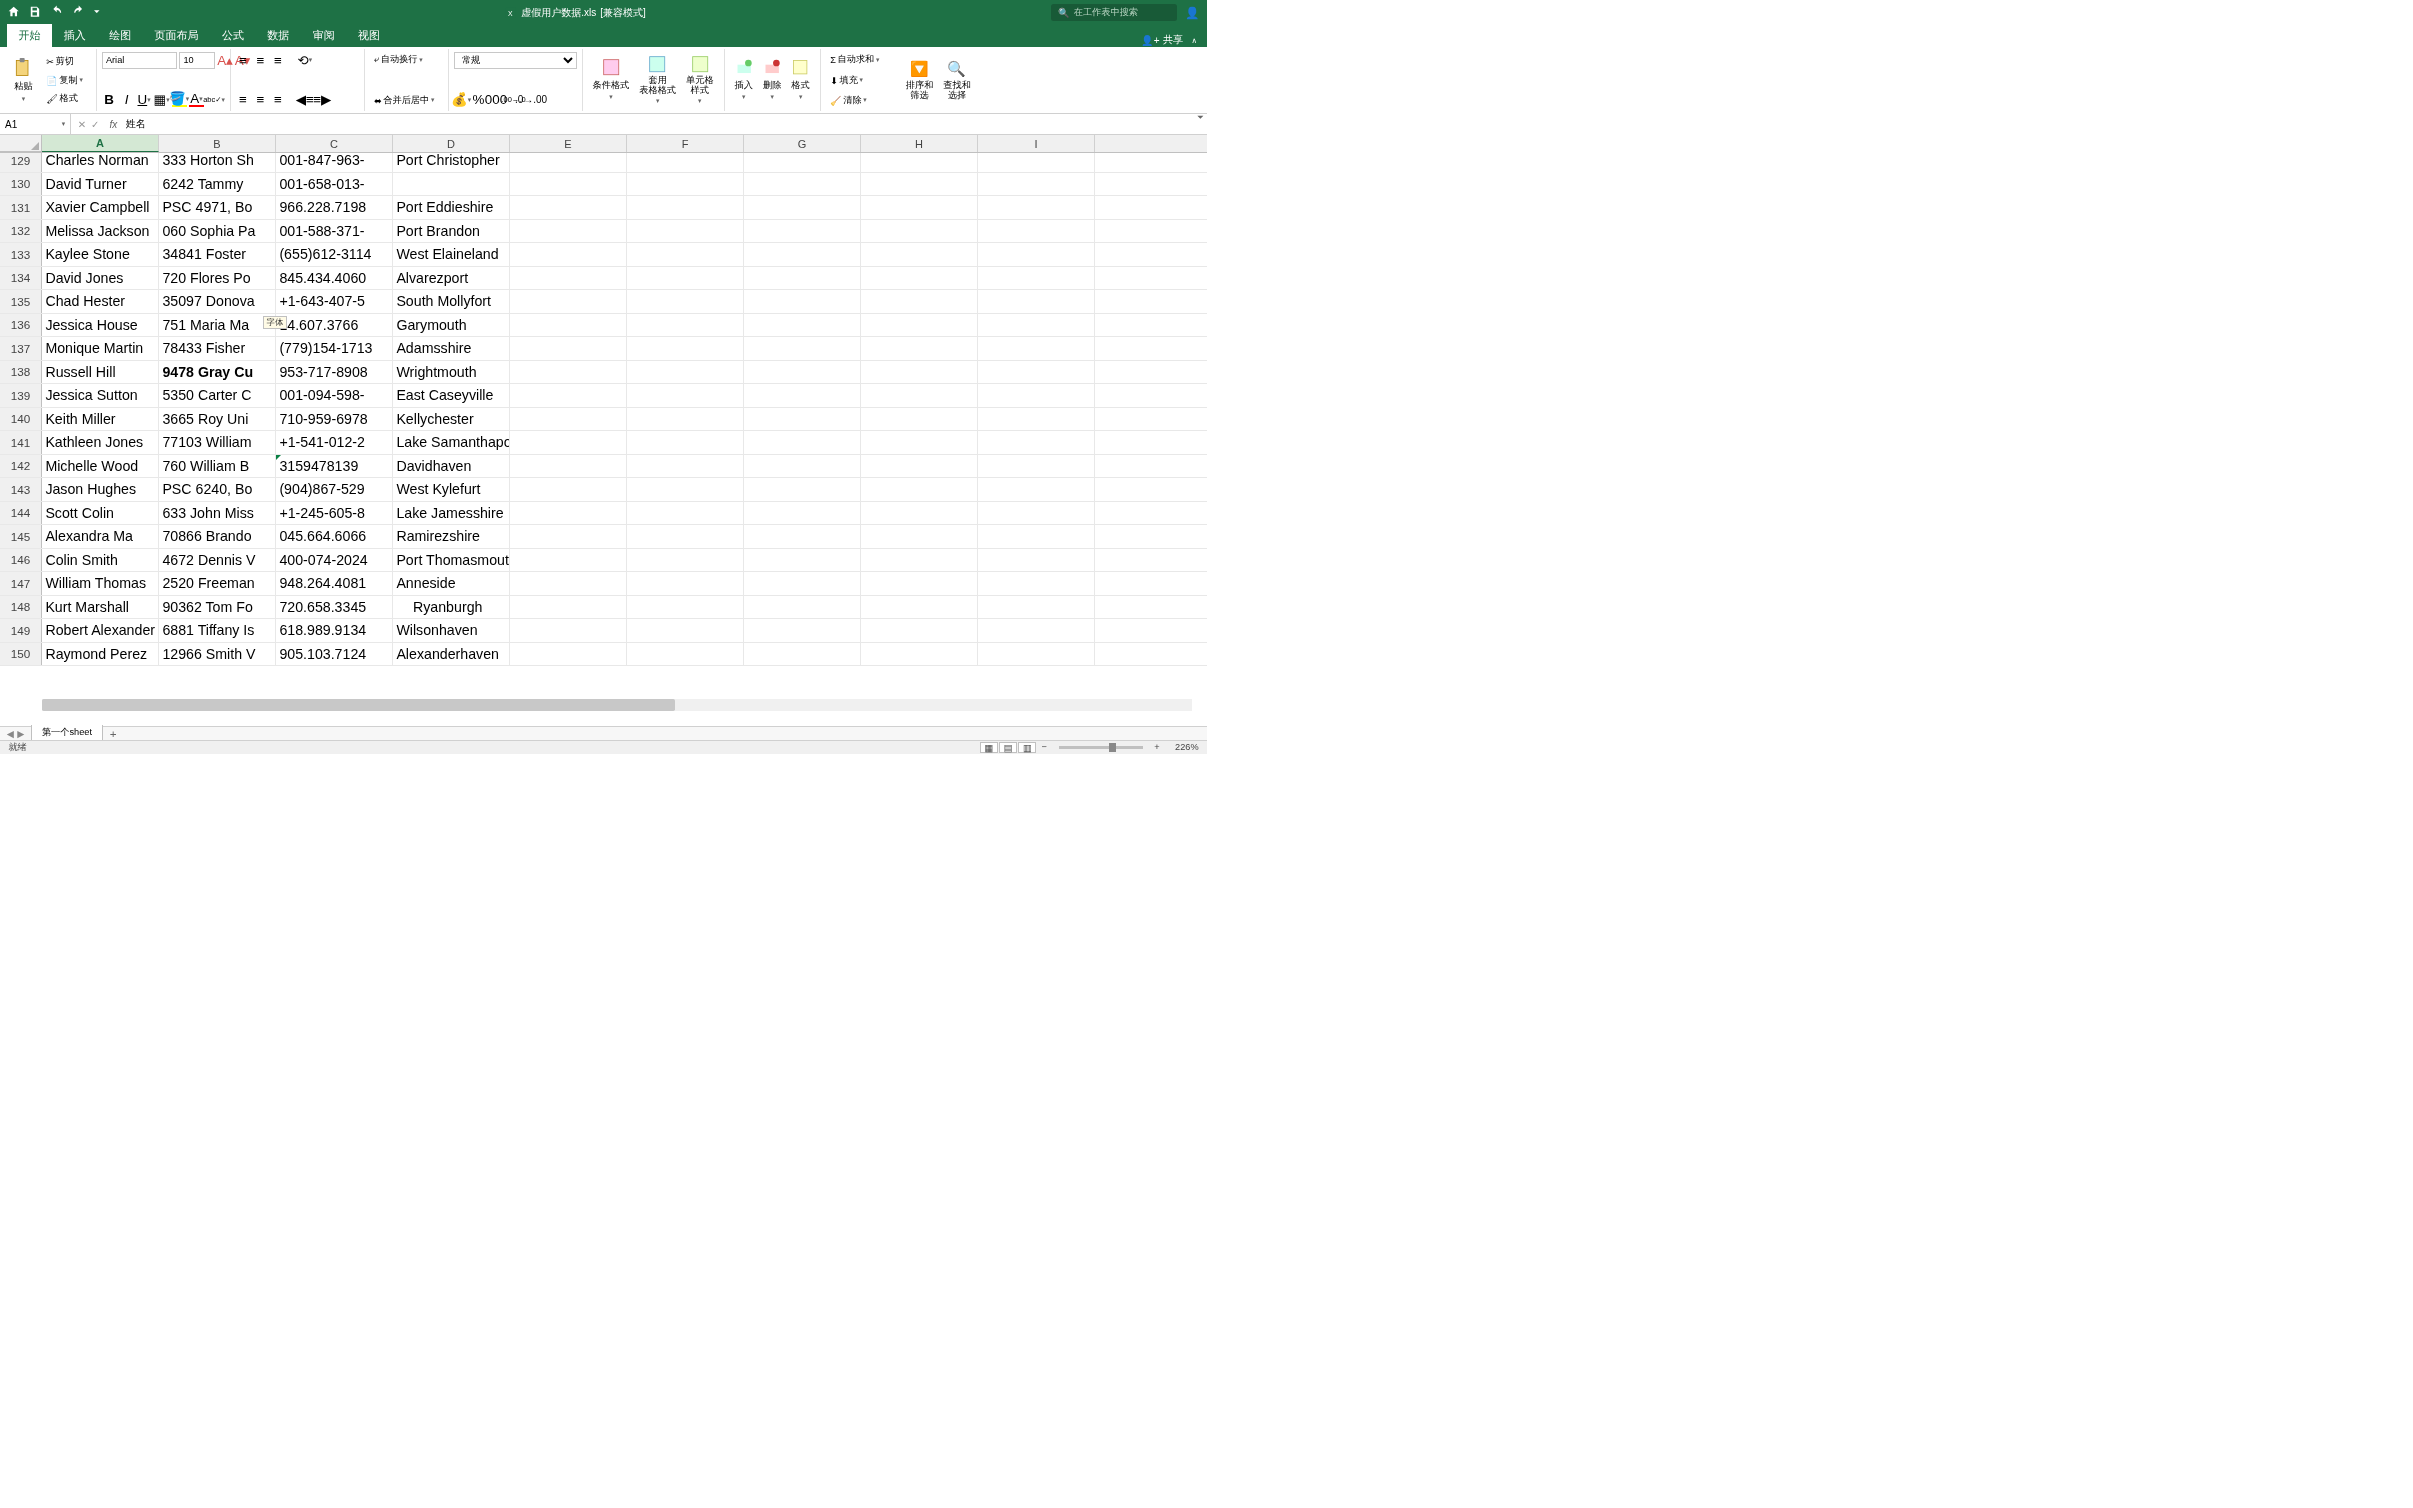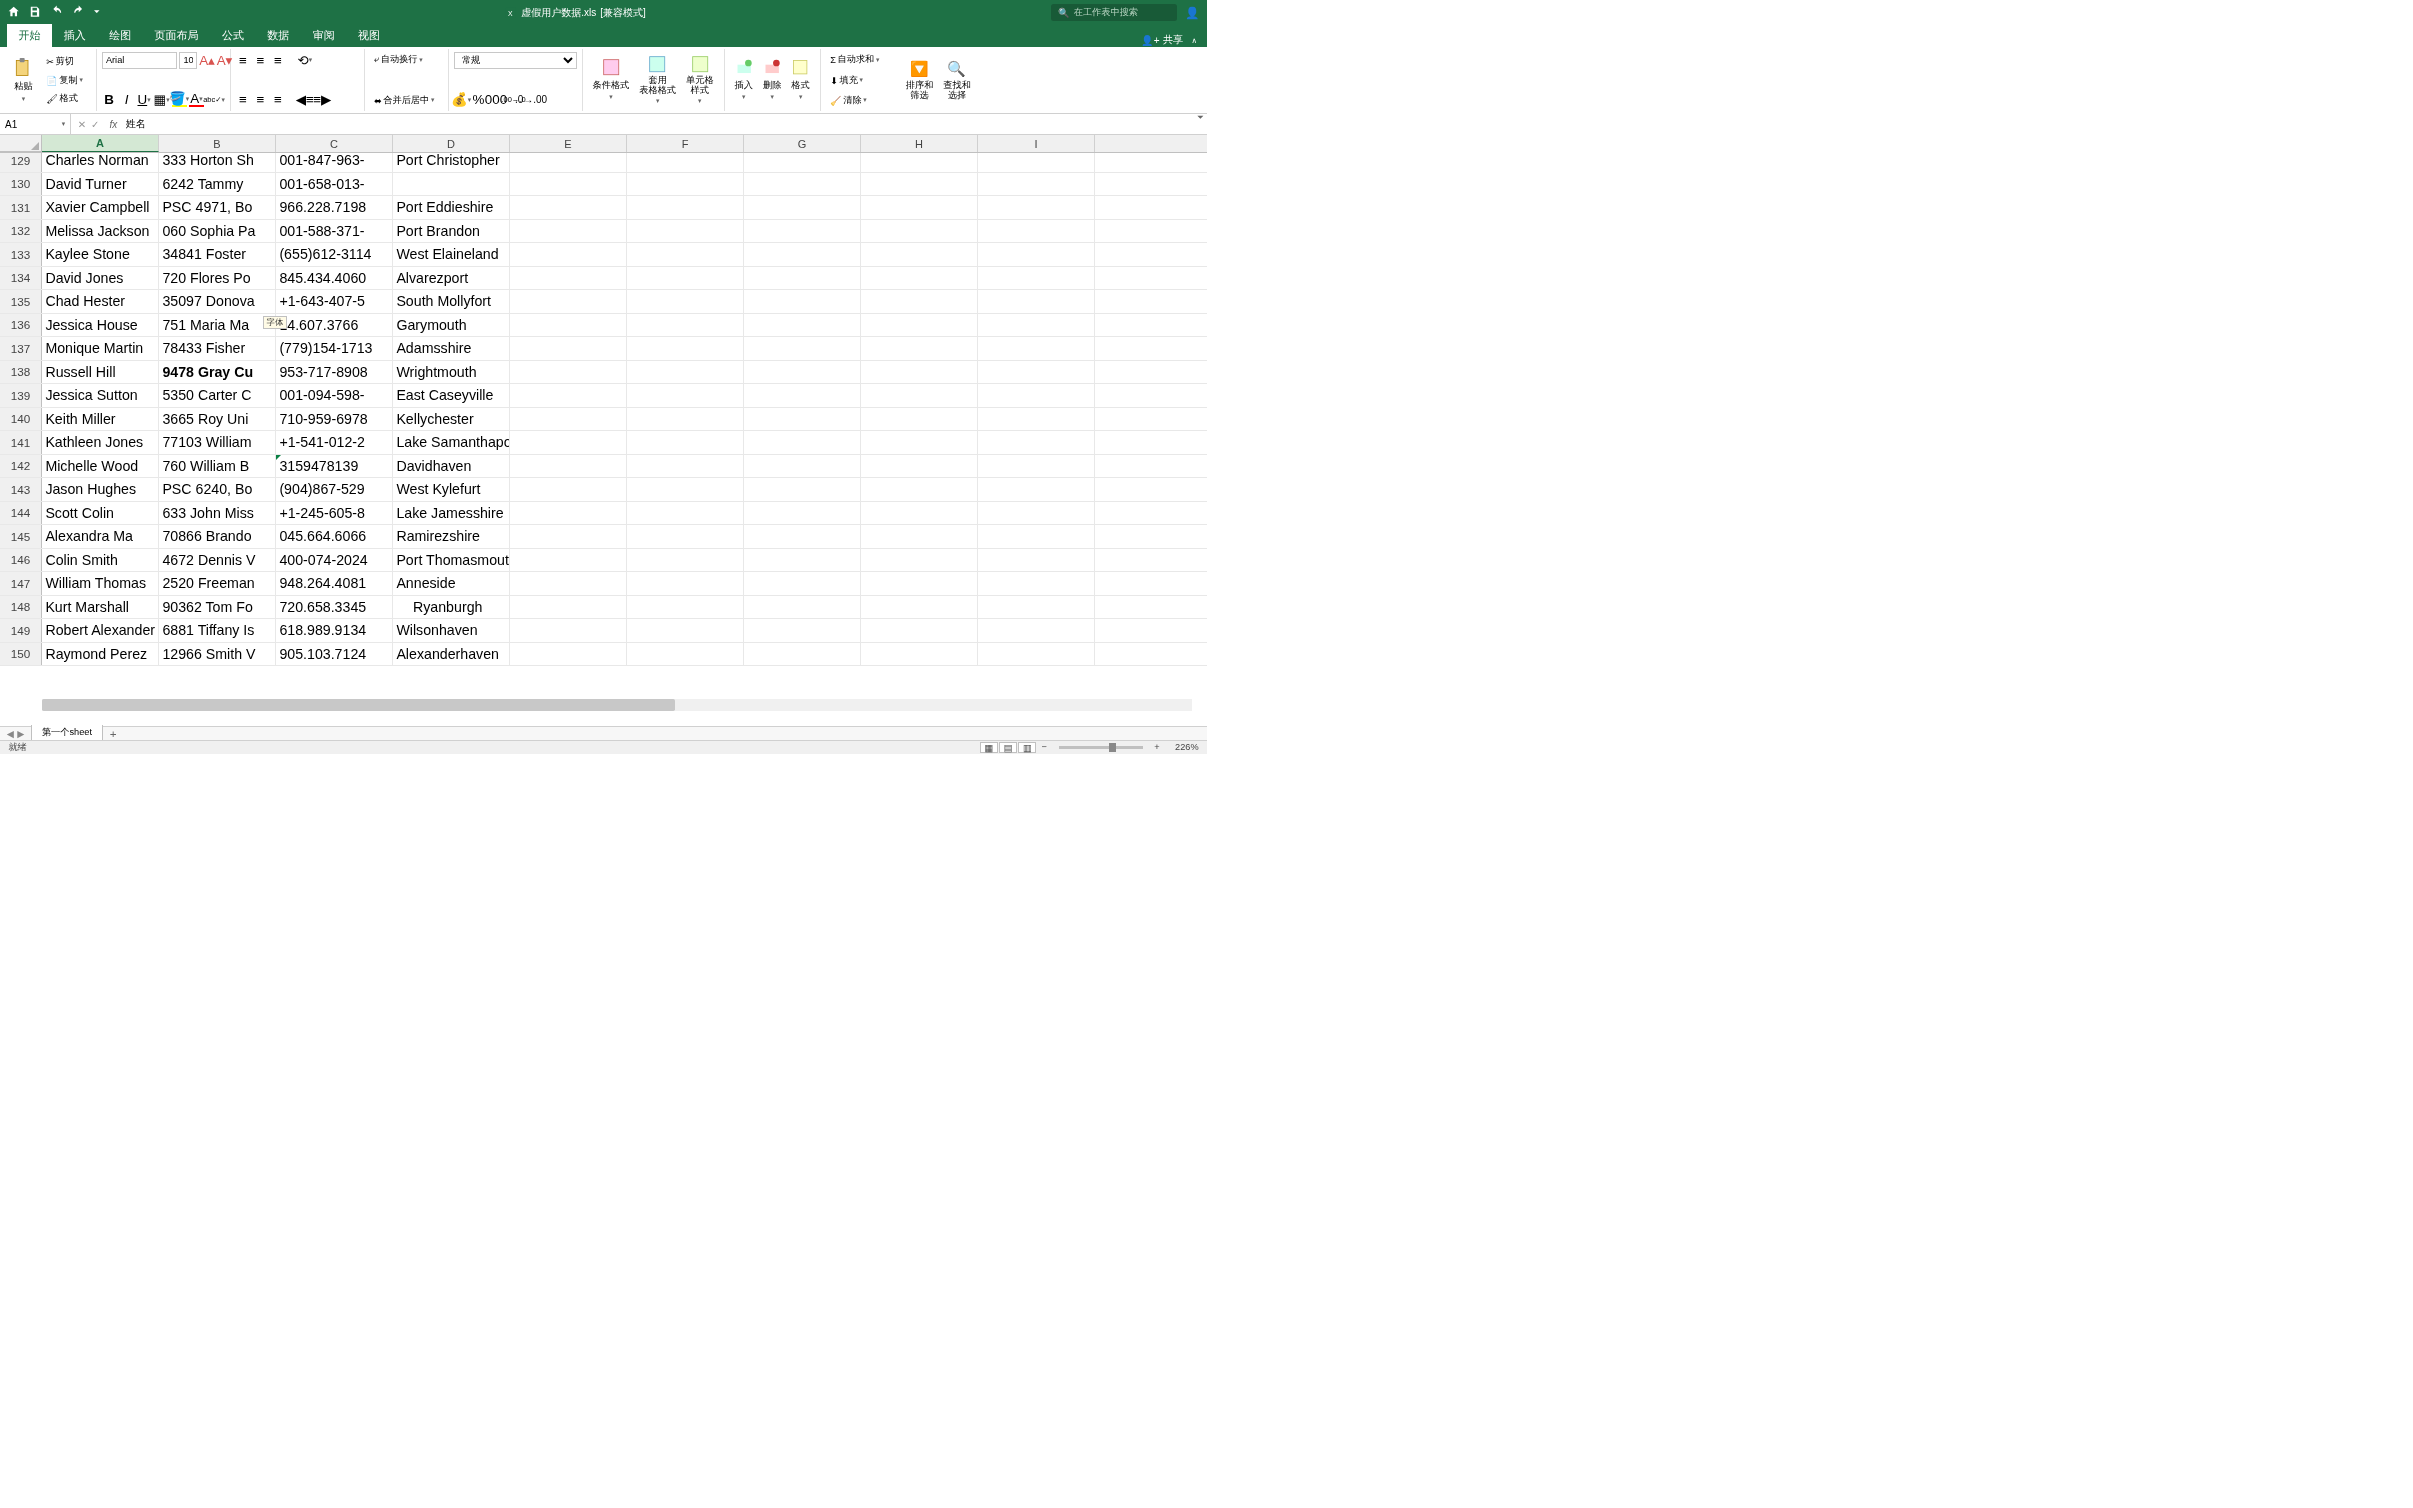--- a/index.html
+++ b/index.html
@@ -151,21 +151,21 @@
     <div style="display:flex;flex-direction:column;justify-content:space-around;padding:1.7px 3.4px;">
       <div class="ribbon-btn">✂ <span>剪切</span></div>
       <div class="ribbon-btn">📄 <span>复制</span><span class="dd">▾</span></div>
       <div class="ribbon-btn">🖌 <span>格式</span></div>
     </div>
   </div>
 
   <div class="ribbon-group" style="width:134px;">
     <div class="ribbon-row">
       <input class="font-select" style="width: 75px;" value="Arial">
-      <input class="font-select" style="width: 18px;" value="10">
+      <input class="font-select" style="width: 36px;" value="10">
       <span class="small-icon" style="color:#d9534f;">A▴</span>
       <span class="small-icon" style="color:#d9534f;">A▾</span>
     </div>
     <div class="ribbon-row">
       <span class="small-icon">
           <b>B</b>
         </span>
       <span class="small-icon">
           <i>I</i>
         </span>

